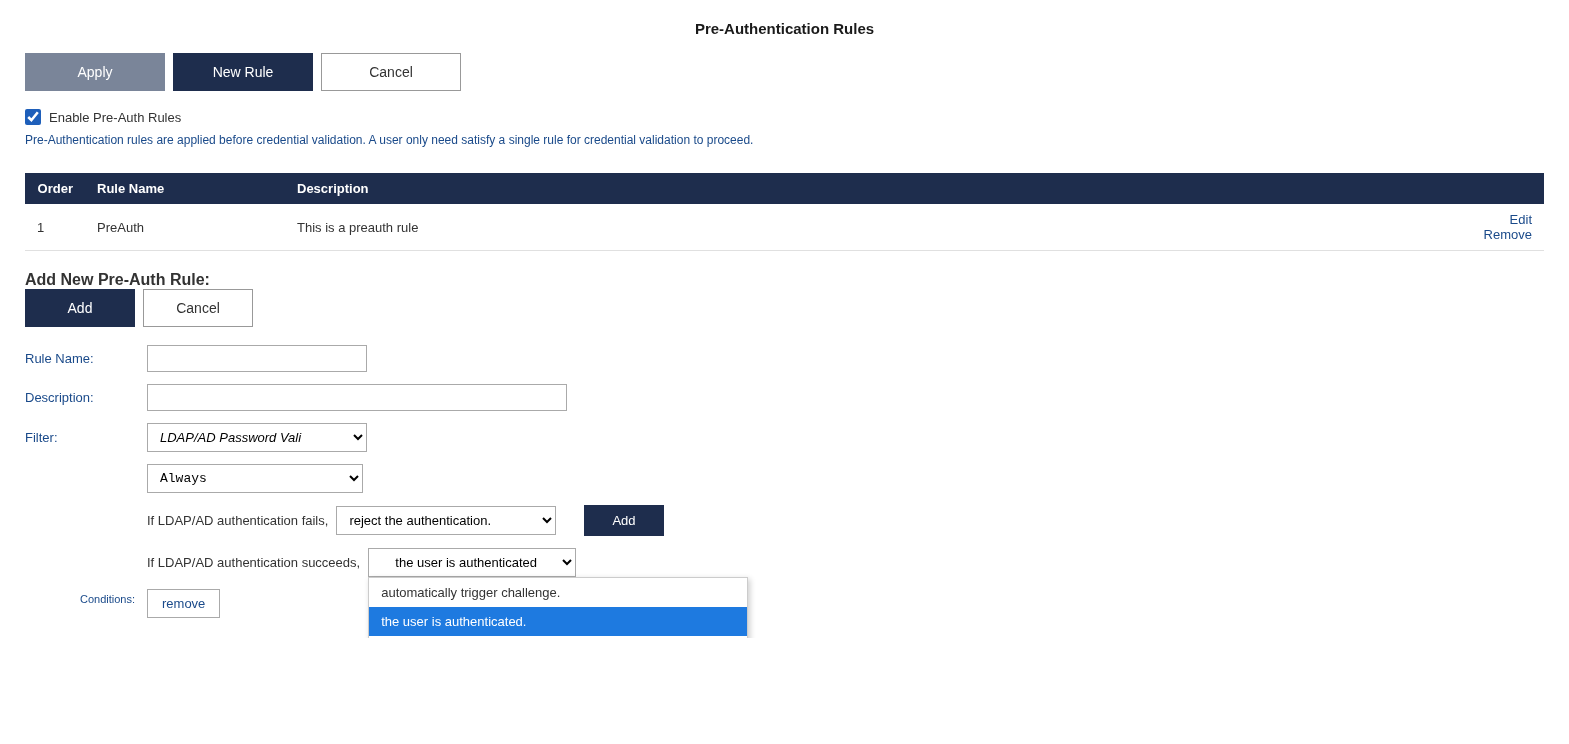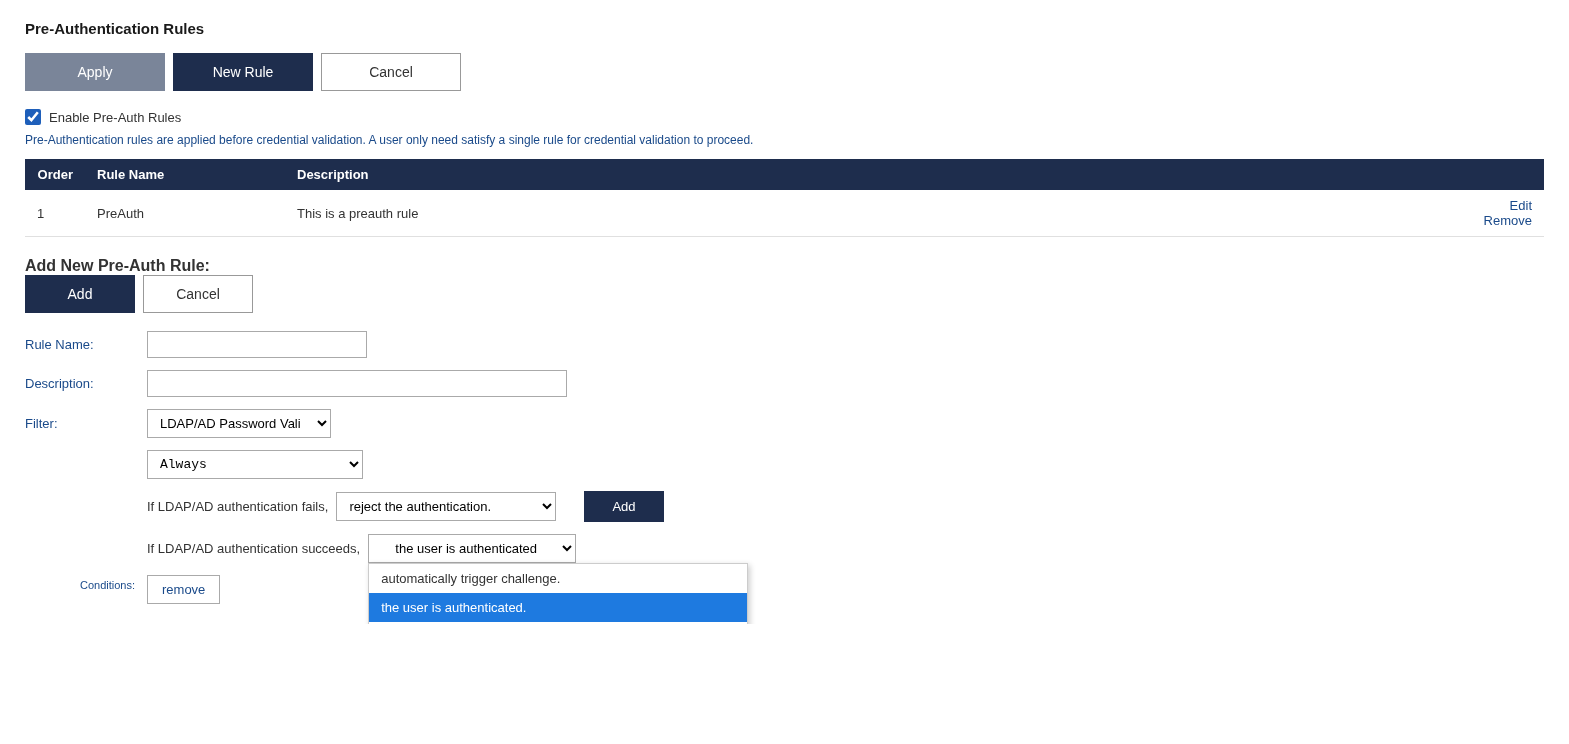--- a/index.html
+++ b/index.html
@@ -9,20 +9,21 @@
       color: #333;
       background: #fff;
       padding: 20px 25px;
     }
 
     .page-title {
       font-size: 15px;
       font-weight: bold;
       color: #1a1a1a;
       margin-bottom: 16px;
+      text-align: center;
     }
 
     .toolbar {
       display: flex;
       gap: 8px;
       margin-bottom: 18px;
     }
 
     .btn-apply {
       background: #7a8599;
@@ -68,21 +69,21 @@
     }
 
     .enable-label {
       font-size: 13px;
       color: #333;
     }
 
     .description-text {
       font-size: 12px;
       color: #1a4a8a;
-      margin-bottom: 12px;
+      margin-bottom: 26px;
     }
 
     .rules-table {
       width: 100%;
       border-collapse: collapse;
       margin-bottom: 20px;
     }
 
     .rules-table thead tr {
       background: #1e2d4d;
@@ -179,21 +180,22 @@
 
     .form-select {
       border: 1px solid #aaa;
       padding: 5px 8px;
       font-size: 13px;
       background: #fff;
       cursor: pointer;
     }
 
     .filter-select {
-      width: 184px;
+      width: 220px;
+      font-style: italic;
     }
 
     .always-select {
       width: 216px;
       font-family: Liberation Mono, monospace;
     }
 
     .auth-fail-row {
       display: flex;
       align-items: center;

